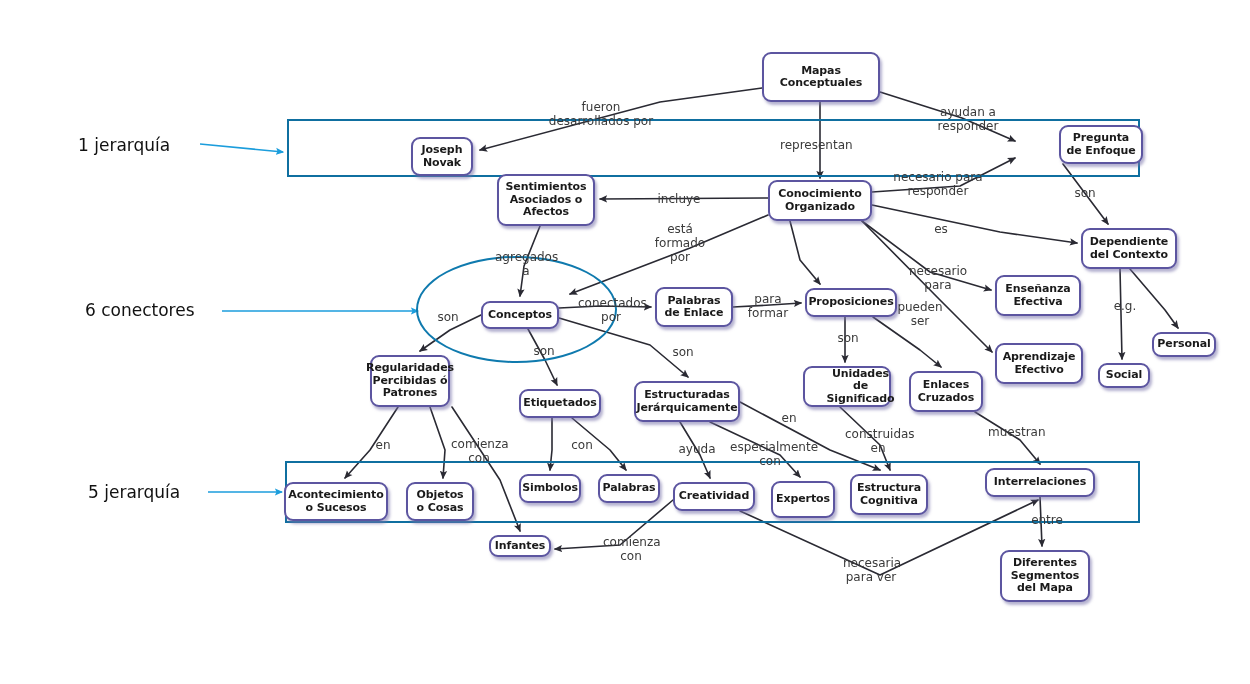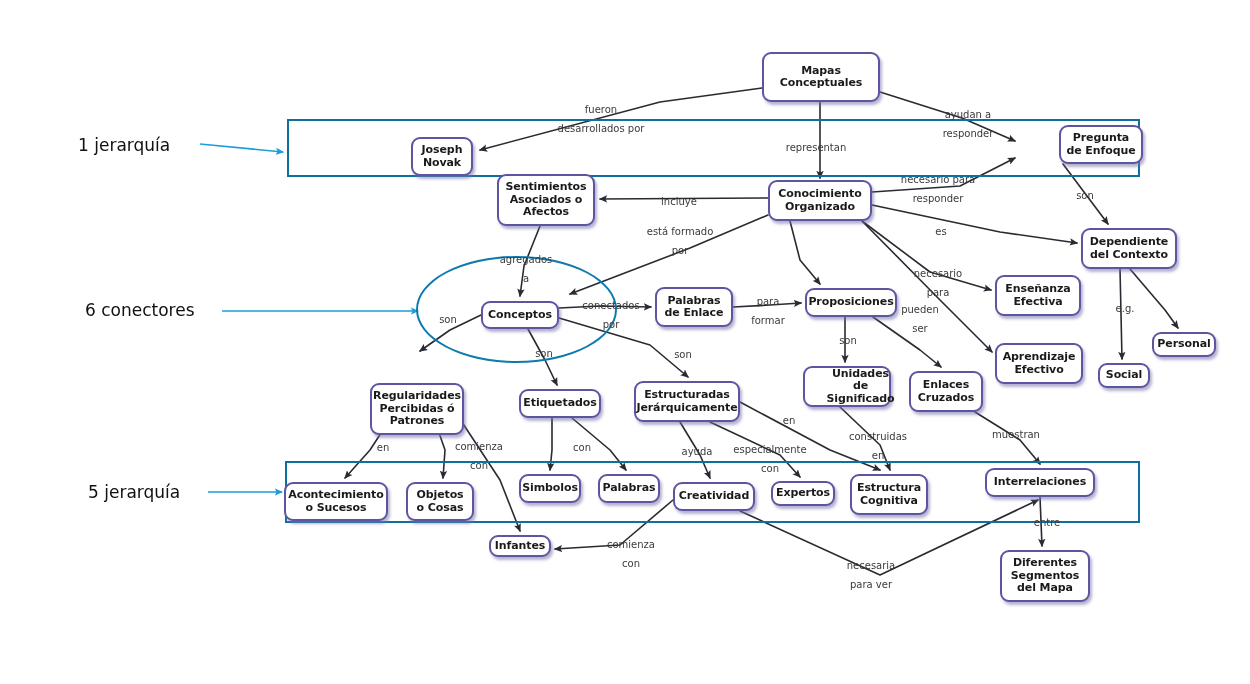--- a/index.html
+++ b/index.html
@@ -46,22 +46,22 @@
     z-index: 3;
   }
   .node span {
     display: block;
     padding: 0 3px;
   }
   
   .link-label {
     position: absolute;
     font-family: "DejaVu Sans", sans-serif;
-    font-size: 10px;
-    line-height: 19px;
+    font-size: 12px;
+    line-height: 14px;
     color: #3a3a3a;
     text-align: center;
     white-space: pre-line;
     z-index: 4;
     background: transparent;
   }
   
   .hl-rect {
     position: absolute;
     box-sizing: border-box;
@@ -198,21 +198,21 @@
       <div class="node" style="left: 995px; top: 343px; width: 88px; height: 41px;">
         <span style="white-space: pre-line;">Aprendizaje
 Efectivo</span>
       </div>
       <div class="node" style="left: 1152px; top: 332px; width: 64px; height: 25px;">
         <span style="white-space: pre-line;">Personal</span>
       </div>
       <div class="node" style="left: 1098px; top: 363px; width: 52px; height: 25px;">
         <span style="white-space: pre-line;">Social</span>
       </div>
-      <div class="node" style="left: 370px; top: 355px; width: 94px; height: 52px; margin-top: 28px;">
+      <div class="node" style="left: 370px; top: 355px; width: 80px; height: 52px;">
         <span style="white-space: pre-line;">Regularidades
 Percibidas ó
 Patrones</span>
       </div>
       <div class="node" style="left: 519px; top: 389px; width: 82px; height: 29px;">
         <span style="white-space: pre-line;">Etiquetados</span>
       </div>
       <div class="node" style="left: 634px; top: 381px; width: 106px; height: 41px;">
         <span style="white-space: pre-line;">Estructuradas
 Jerárquicamente</span>
@@ -235,21 +235,21 @@
       </div>
       <div class="node" style="left: 519px; top: 474px; width: 62px; height: 29px;">
         <span style="white-space: pre-line;">Simbolos</span>
       </div>
       <div class="node" style="left: 598px; top: 474px; width: 62px; height: 29px;">
         <span style="white-space: pre-line;">Palabras</span>
       </div>
       <div class="node" style="left: 673px; top: 482px; width: 82px; height: 29px;">
         <span style="white-space: pre-line;">Creatividad</span>
       </div>
-      <div class="node" style="left: 771px; top: 481px; width: 64px; height: 25px;">
+      <div class="node" style="left: 771px; top: 481px; width: 64px; height: 37px;">
         <span style="white-space: pre-line;">Expertos</span>
       </div>
       <div class="node" style="left: 850px; top: 474px; width: 78px; height: 41px;">
         <span style="white-space: pre-line;">Estructura
 Cognitiva</span>
       </div>
       <div class="node" style="left: 985px; top: 468px; width: 110px; height: 29px;">
         <span style="white-space: pre-line;">Interrelaciones</span>
       </div>
       <div class="node" style="left: 489px; top: 535px; width: 62px; height: 22px;">

